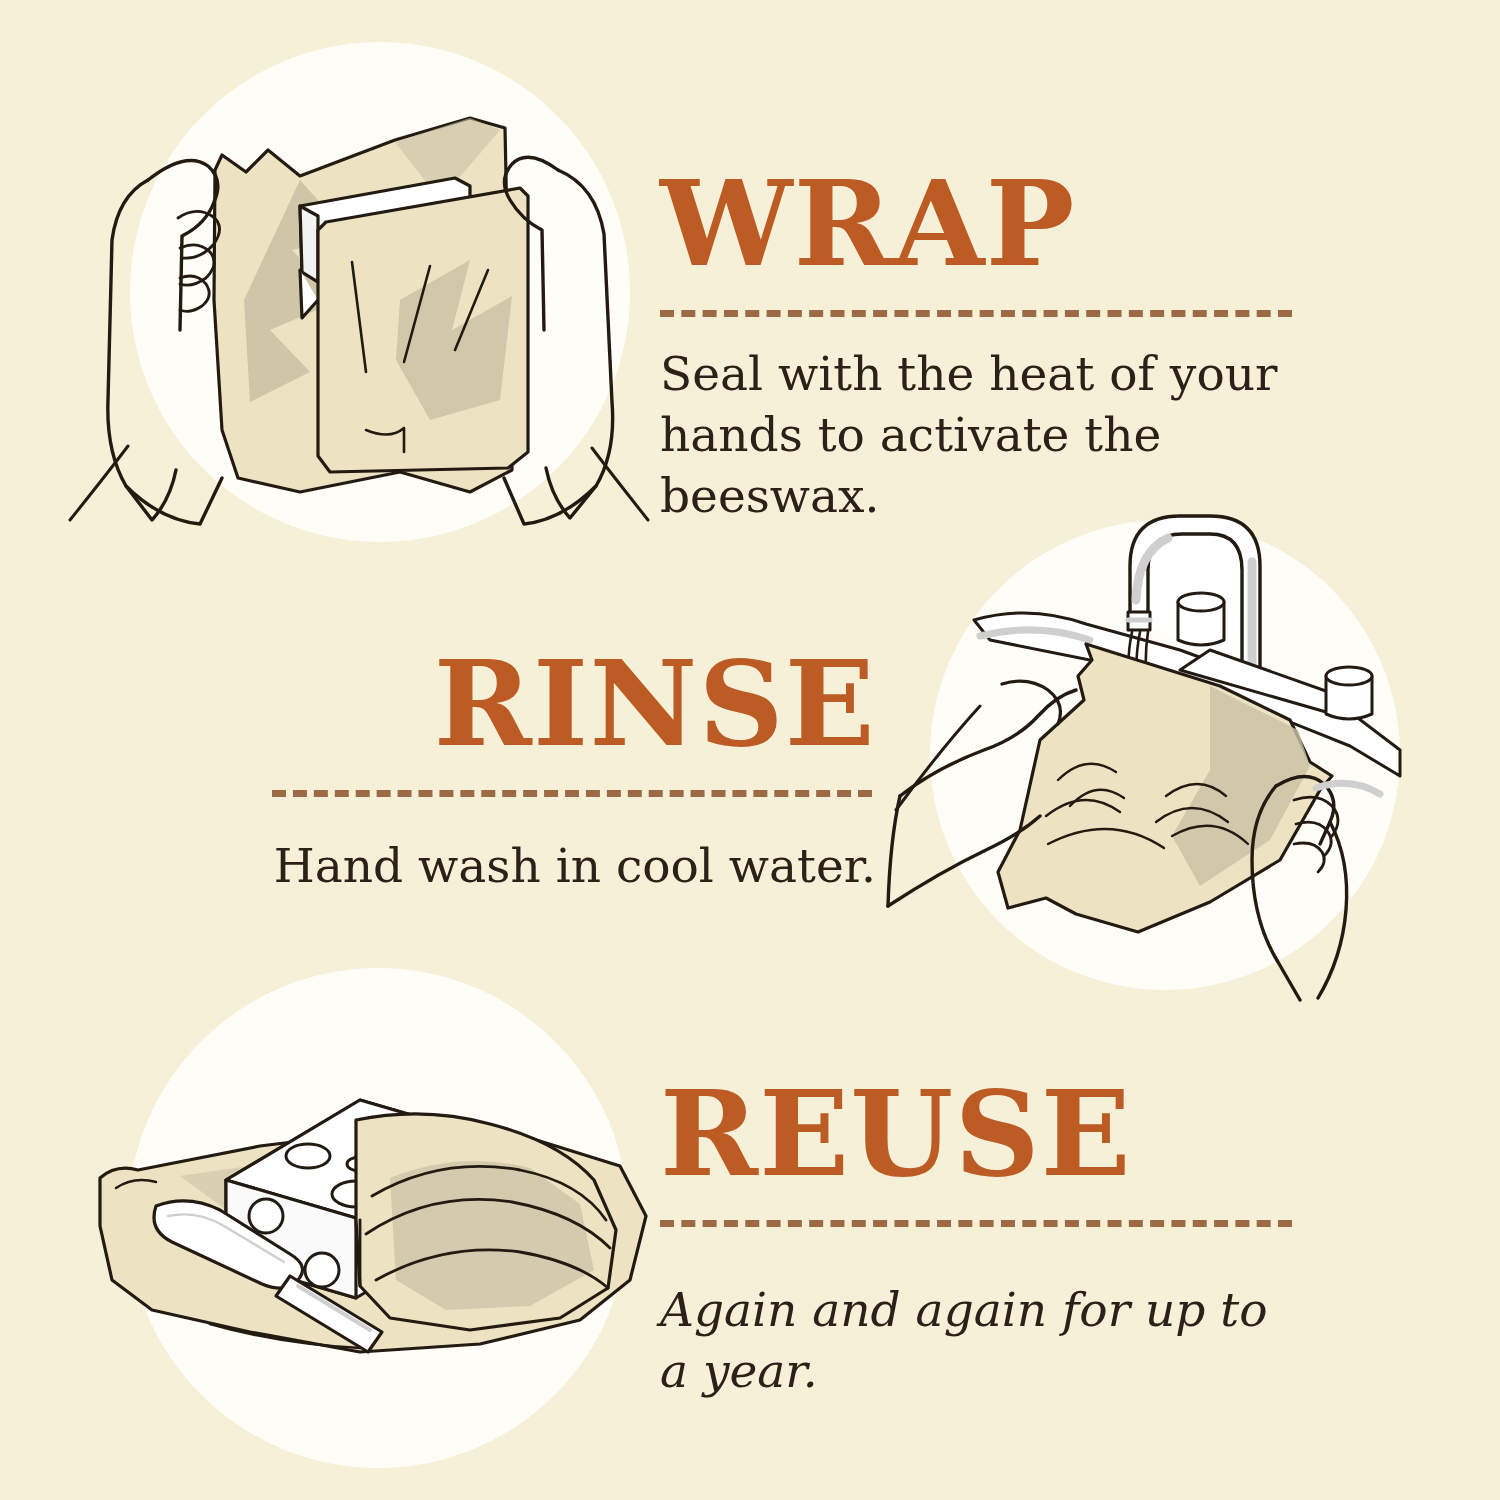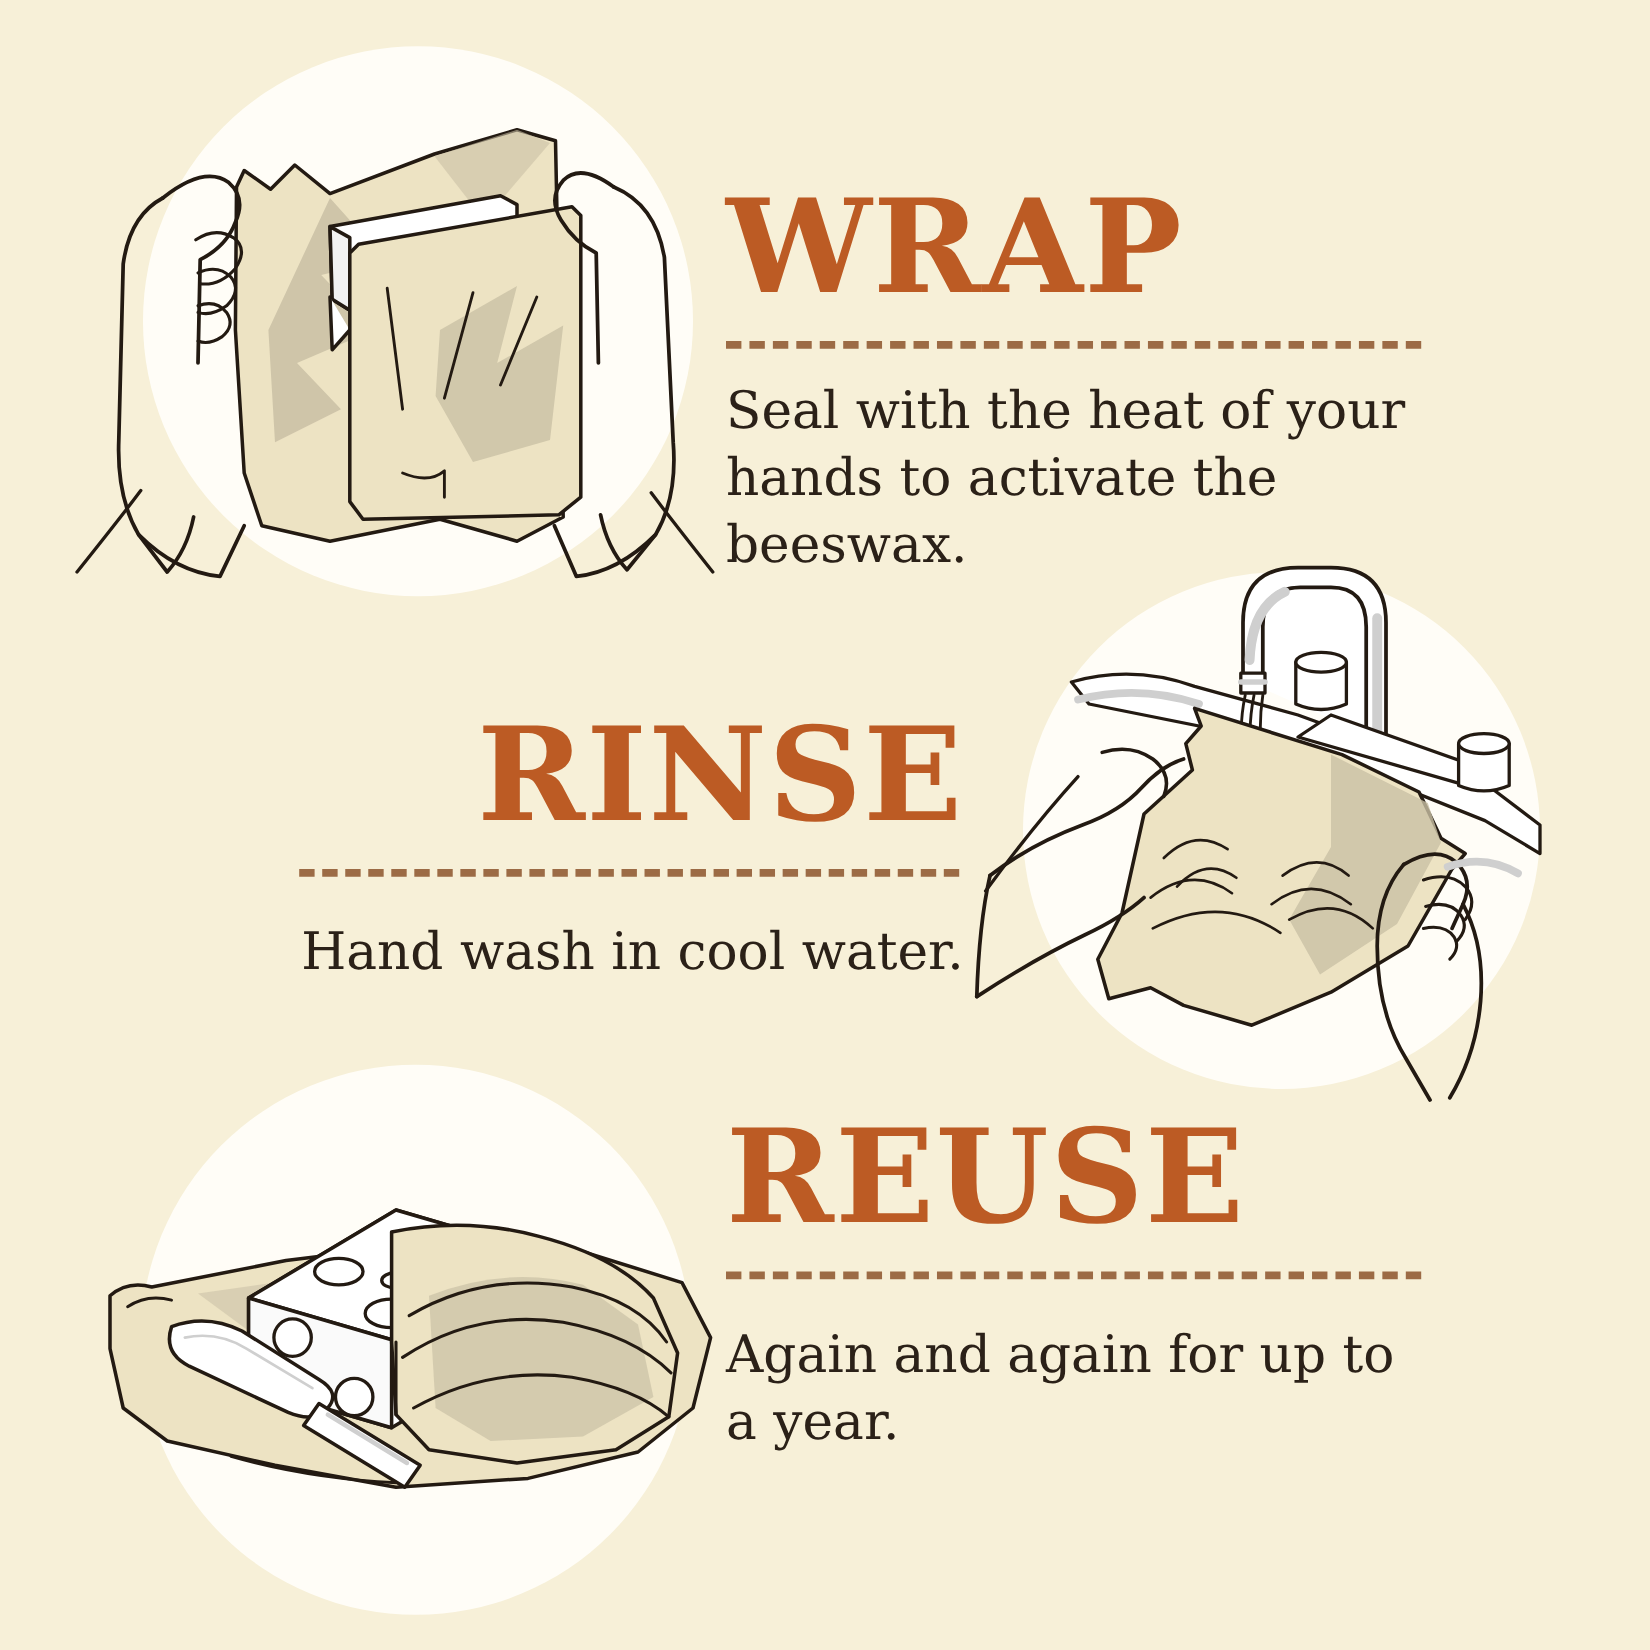--- a/index.html
+++ b/index.html
@@ -47,24 +47,24 @@
   #wrap-text .rule{width:632px;margin-top:30px;}
   #wrap-text .body{font-size:47px;margin-top:26px;}
 
   
   #rinse-text{left:272px;top:648px;width:604px;}
   #rinse-text .heading{font-size:118px;text-align:right;}
   #rinse-text .rule{width:600px;margin-top:30px;}
   #rinse-text .body{font-size:47px;margin-top:38px;text-align:right;}
 
   
-  #reuse-text{left:660px;top:1014px;width:640px;}
+  #reuse-text{left:660px;top:1078px;width:640px;}
   #reuse-text .heading{font-size:118px;text-align:left;}
   #reuse-text .rule{width:632px;margin-top:30px;}
-  #reuse-text .body{font-size:47px;margin-top:38px;}
+  #reuse-text .body{font-size:47px;margin-top:52px;font-style:italic;}
 </style>
 </head>
 <body>
 
 <div class="canvas">
 
   <div class="step">
 
     <div class="disc" style="left:130px;top:42px;width:500px;height:500px;"></div>
 

